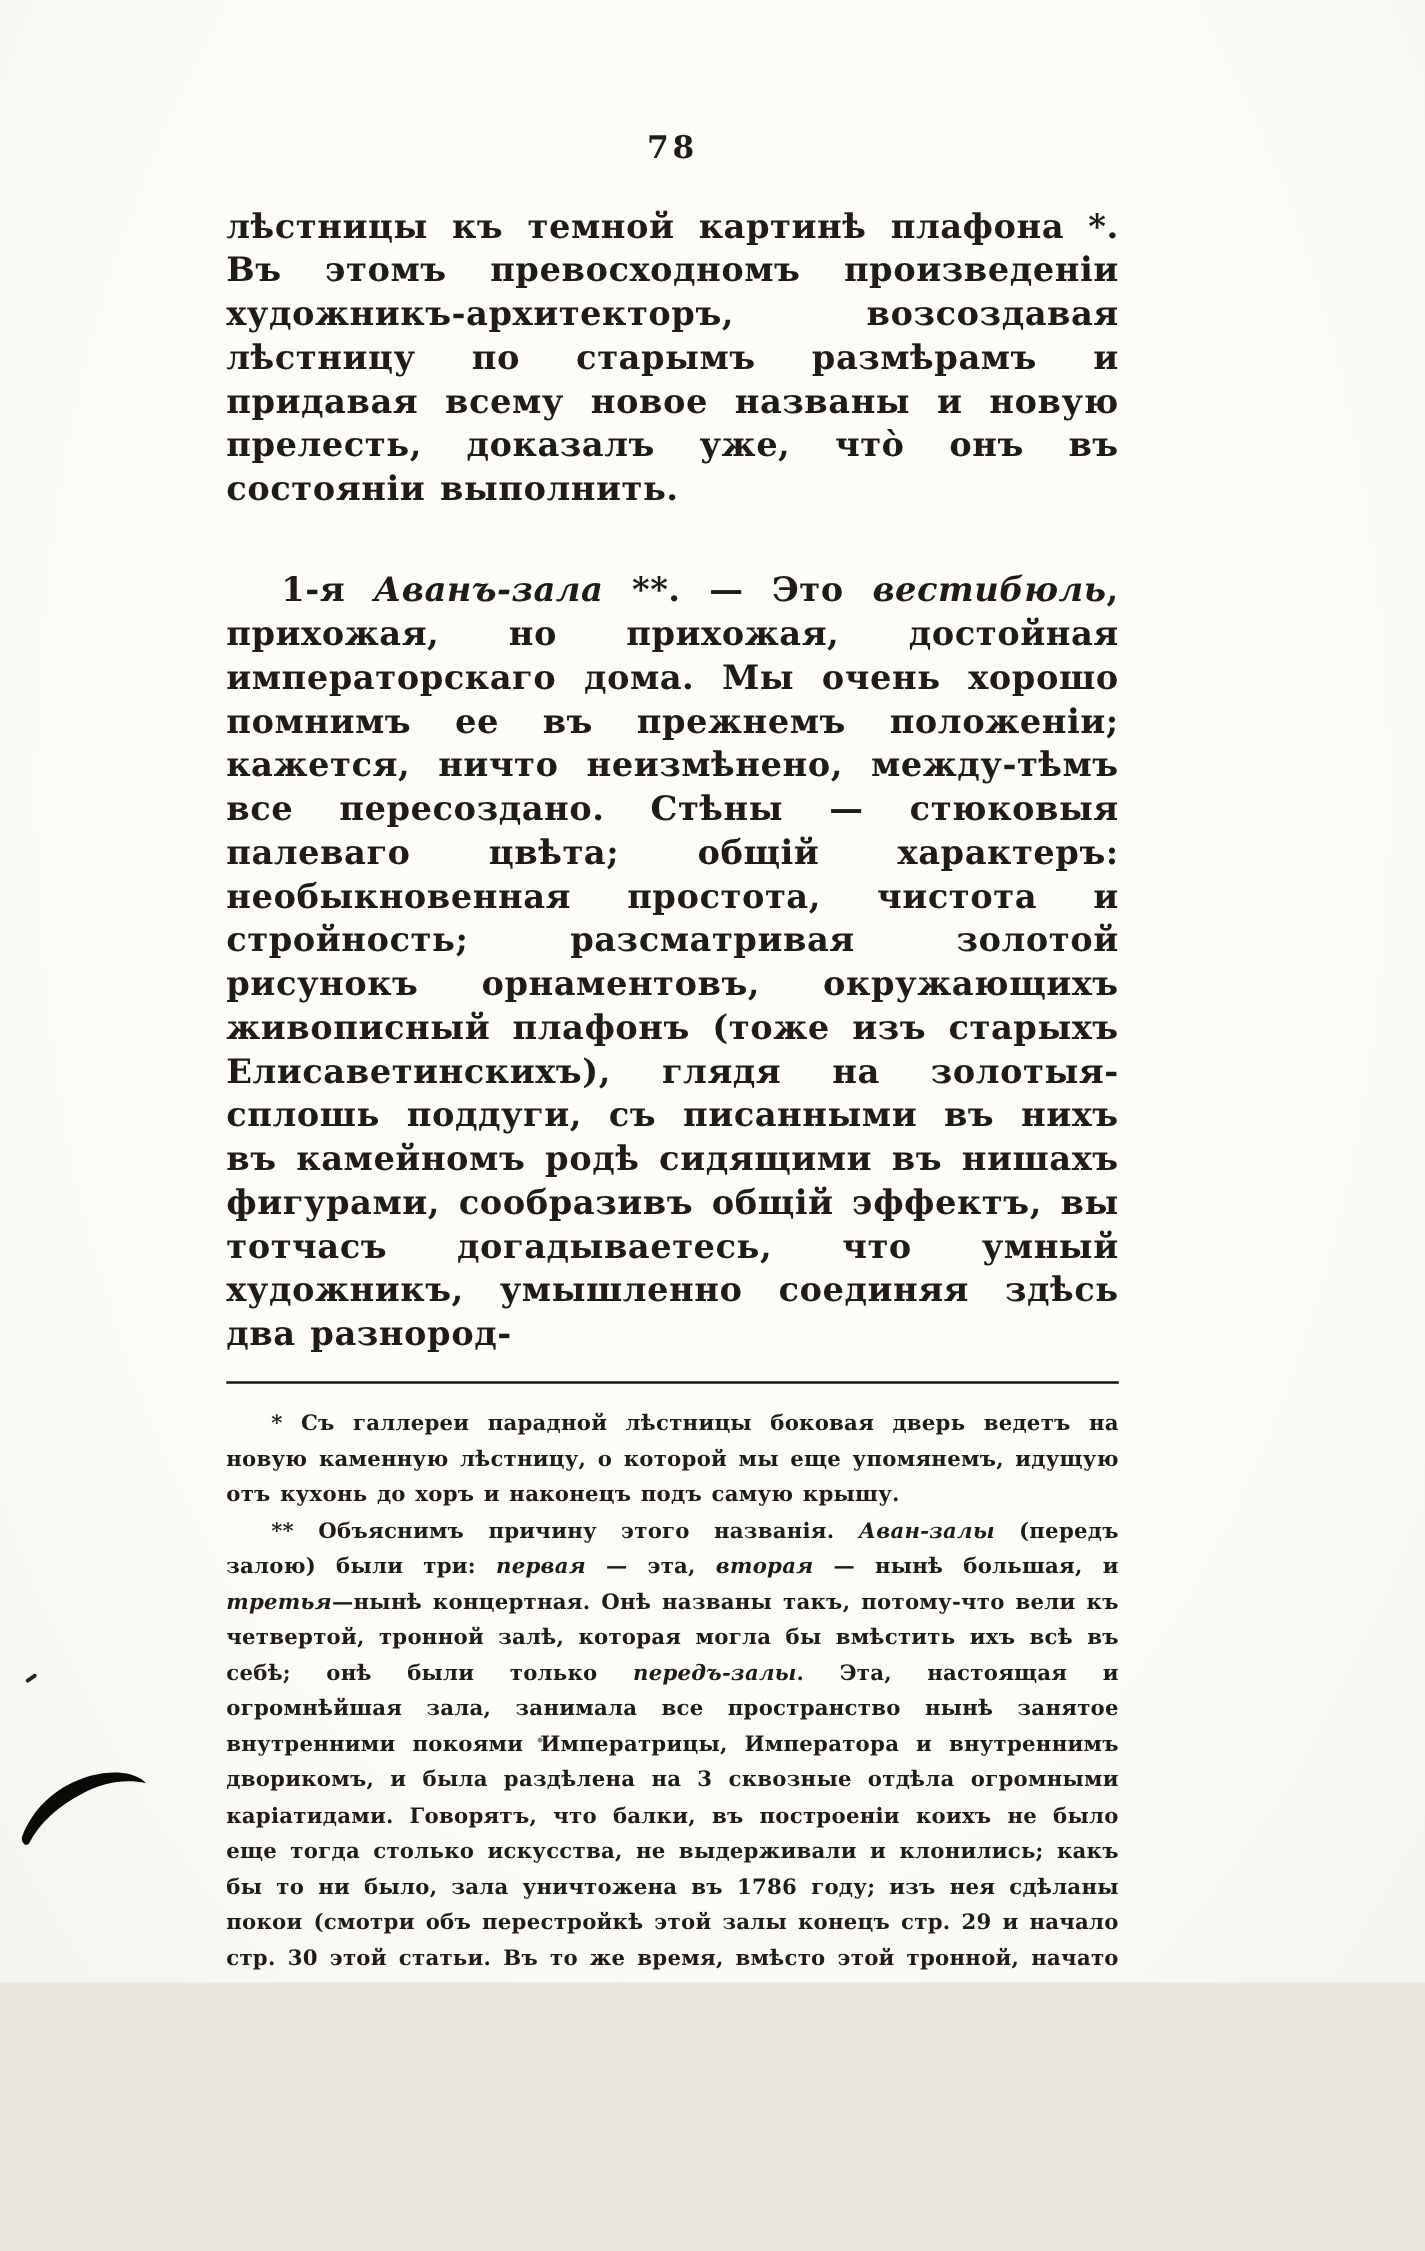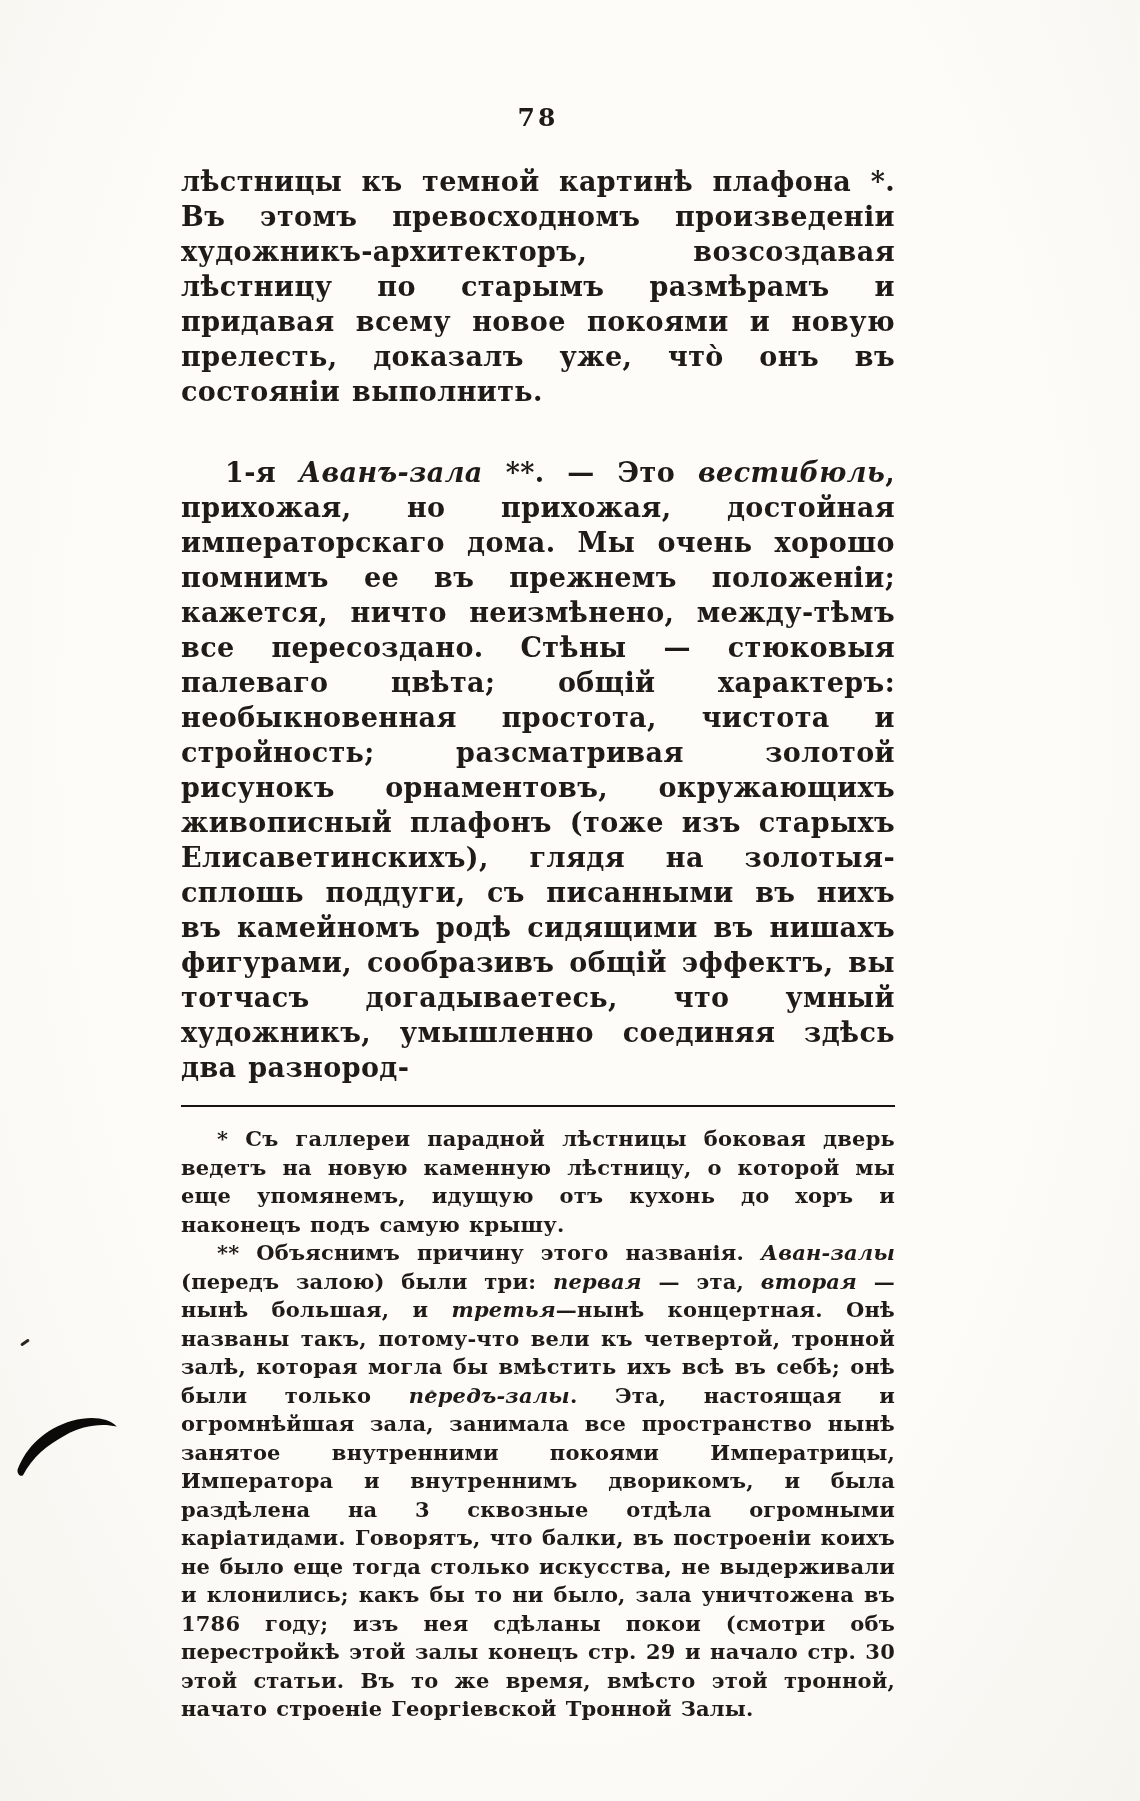--- a/index.html
+++ b/index.html
@@ -3,21 +3,21 @@
 <meta charset="utf-8">
 <style>
   html, body {
     margin: 0;
     padding: 0;
     background: #e9e7e0;
   }
   .page {
     position: relative;
     width: 1140px;
-    height: 1801px;
+    height: 1586px;
     margin: 0 auto;
     background: radial-gradient(ellipse at 50% 40%, #fdfcf9 60%, #f6f4ee 100%);
     color: #1f1c17;
     font-family: "DejaVu Serif", "Liberation Serif", serif;
     overflow: hidden;
   }
   .text-block {
     position: absolute;
     left: 181px;
     top: 103px;
@@ -44,21 +44,21 @@
   .footnote-separator {
     margin-top: 20px;
     margin-bottom: 18px;
     border: none;
     border-top: 2.5px solid #17140f;
     width: 100%;
     height: 0;
   }
   .footnotes p {
     margin: 0;
-    font-size: 21px;
+    font-size: 17px;
     line-height: 28.5px;
     font-weight: 700;
     text-align: justify;
     text-indent: 36px;
     letter-spacing: 0.2px;
     word-spacing: 1.5px;
   }
   .ink-smudge {
     position: absolute;
     left: 12px;
@@ -91,21 +91,21 @@
 </head>
 <body>
 
 <div class="page">
 
   <div class="text-block">
 
     <div class="page-number">78</div>
 
     <div class="body-text">
-      <p><span>лѣстницы къ темной картинѣ плафона *. Въ этомъ превосходномъ произведеніи художникъ-архитекторъ, возсоздавая лѣстницу по старымъ размѣрамъ и придавая всему новое покоями и новую прелесть, доказалъ уже, что̀ онъ въ состояніи выполнить.</span></p>
+      <p><span>лѣстницы къ темной картинѣ плафона *. Въ этомъ превосходномъ произведеніи художникъ-архитекторъ, возсоздавая лѣстницу по старымъ размѣрамъ и придавая всему новое названы и новую прелесть, доказалъ уже, что̀ онъ въ состояніи выполнить.</span></p>
       <p class="indented"><span>1-я </span><span class="italic">Аванъ-зала</span><span> **. — Это </span><span class="italic">вестибюль</span><span>, прихожая, но прихожая, достойная императорскаго дома. Мы очень хорошо помнимъ ее въ прежнемъ положеніи; кажется, ничто неизмѣнено, между-тѣмъ все пересоздано. Стѣны — стюковыя палеваго цвѣта; общій характеръ: необыкновенная простота, чистота и стройность; разсматривая золотой рисунокъ орнаментовъ, окружающихъ живописный плафонъ (тоже изъ старыхъ Елисаветинскихъ), глядя на золотыя-сплошь поддуги, съ писанными въ нихъ въ камейномъ родѣ сидящими въ нишахъ фигурами, сообразивъ общій эффектъ, вы тотчасъ догадываетесь, что умный художникъ, умышленно соединяя здѣсь два разнород-</span></p>
     </div>
 
     <hr class="footnote-separator">
 
     <div class="footnotes">
       <p><span>* Съ галлереи парадной лѣстницы боковая дверь ведетъ на новую каменную лѣстницу, о которой мы еще упомянемъ, идущую отъ кухонь до хоръ и наконецъ подъ самую крышу.</span></p>
       <p><span>** Объяснимъ причину этого названія. </span><span class="italic">Аван-залы</span><span> (передъ залою) были три: </span><span class="italic">первая</span><span> — эта, </span><span class="italic">вторая</span><span> — нынѣ большая, и </span><span class="italic">третья</span><span>—нынѣ концертная. Онѣ названы такъ, потому-что вели къ четвертой, тронной залѣ, которая могла бы вмѣстить ихъ всѣ въ себѣ; онѣ были только </span><span class="italic">передъ-залы</span><span>. Эта, настоящая и огромнѣйшая зала, занимала все пространство нынѣ занятое внутренними покоями Императрицы, Императора и внутреннимъ дворикомъ, и была раздѣлена на 3 сквозные отдѣла огромными каріатидами. Говорятъ, что балки, въ построеніи коихъ не было еще тогда столько искусства, не выдерживали и клонились; какъ бы то ни было, зала уничтожена въ 1786 году; изъ нея сдѣланы покои (смотри объ перестройкѣ этой залы конецъ стр. 29 и начало стр. 30 этой статьи. Въ то же время, вмѣсто этой тронной, начато строеніе Георгіевской Тронной Залы.</span></p>
     </div>
 

